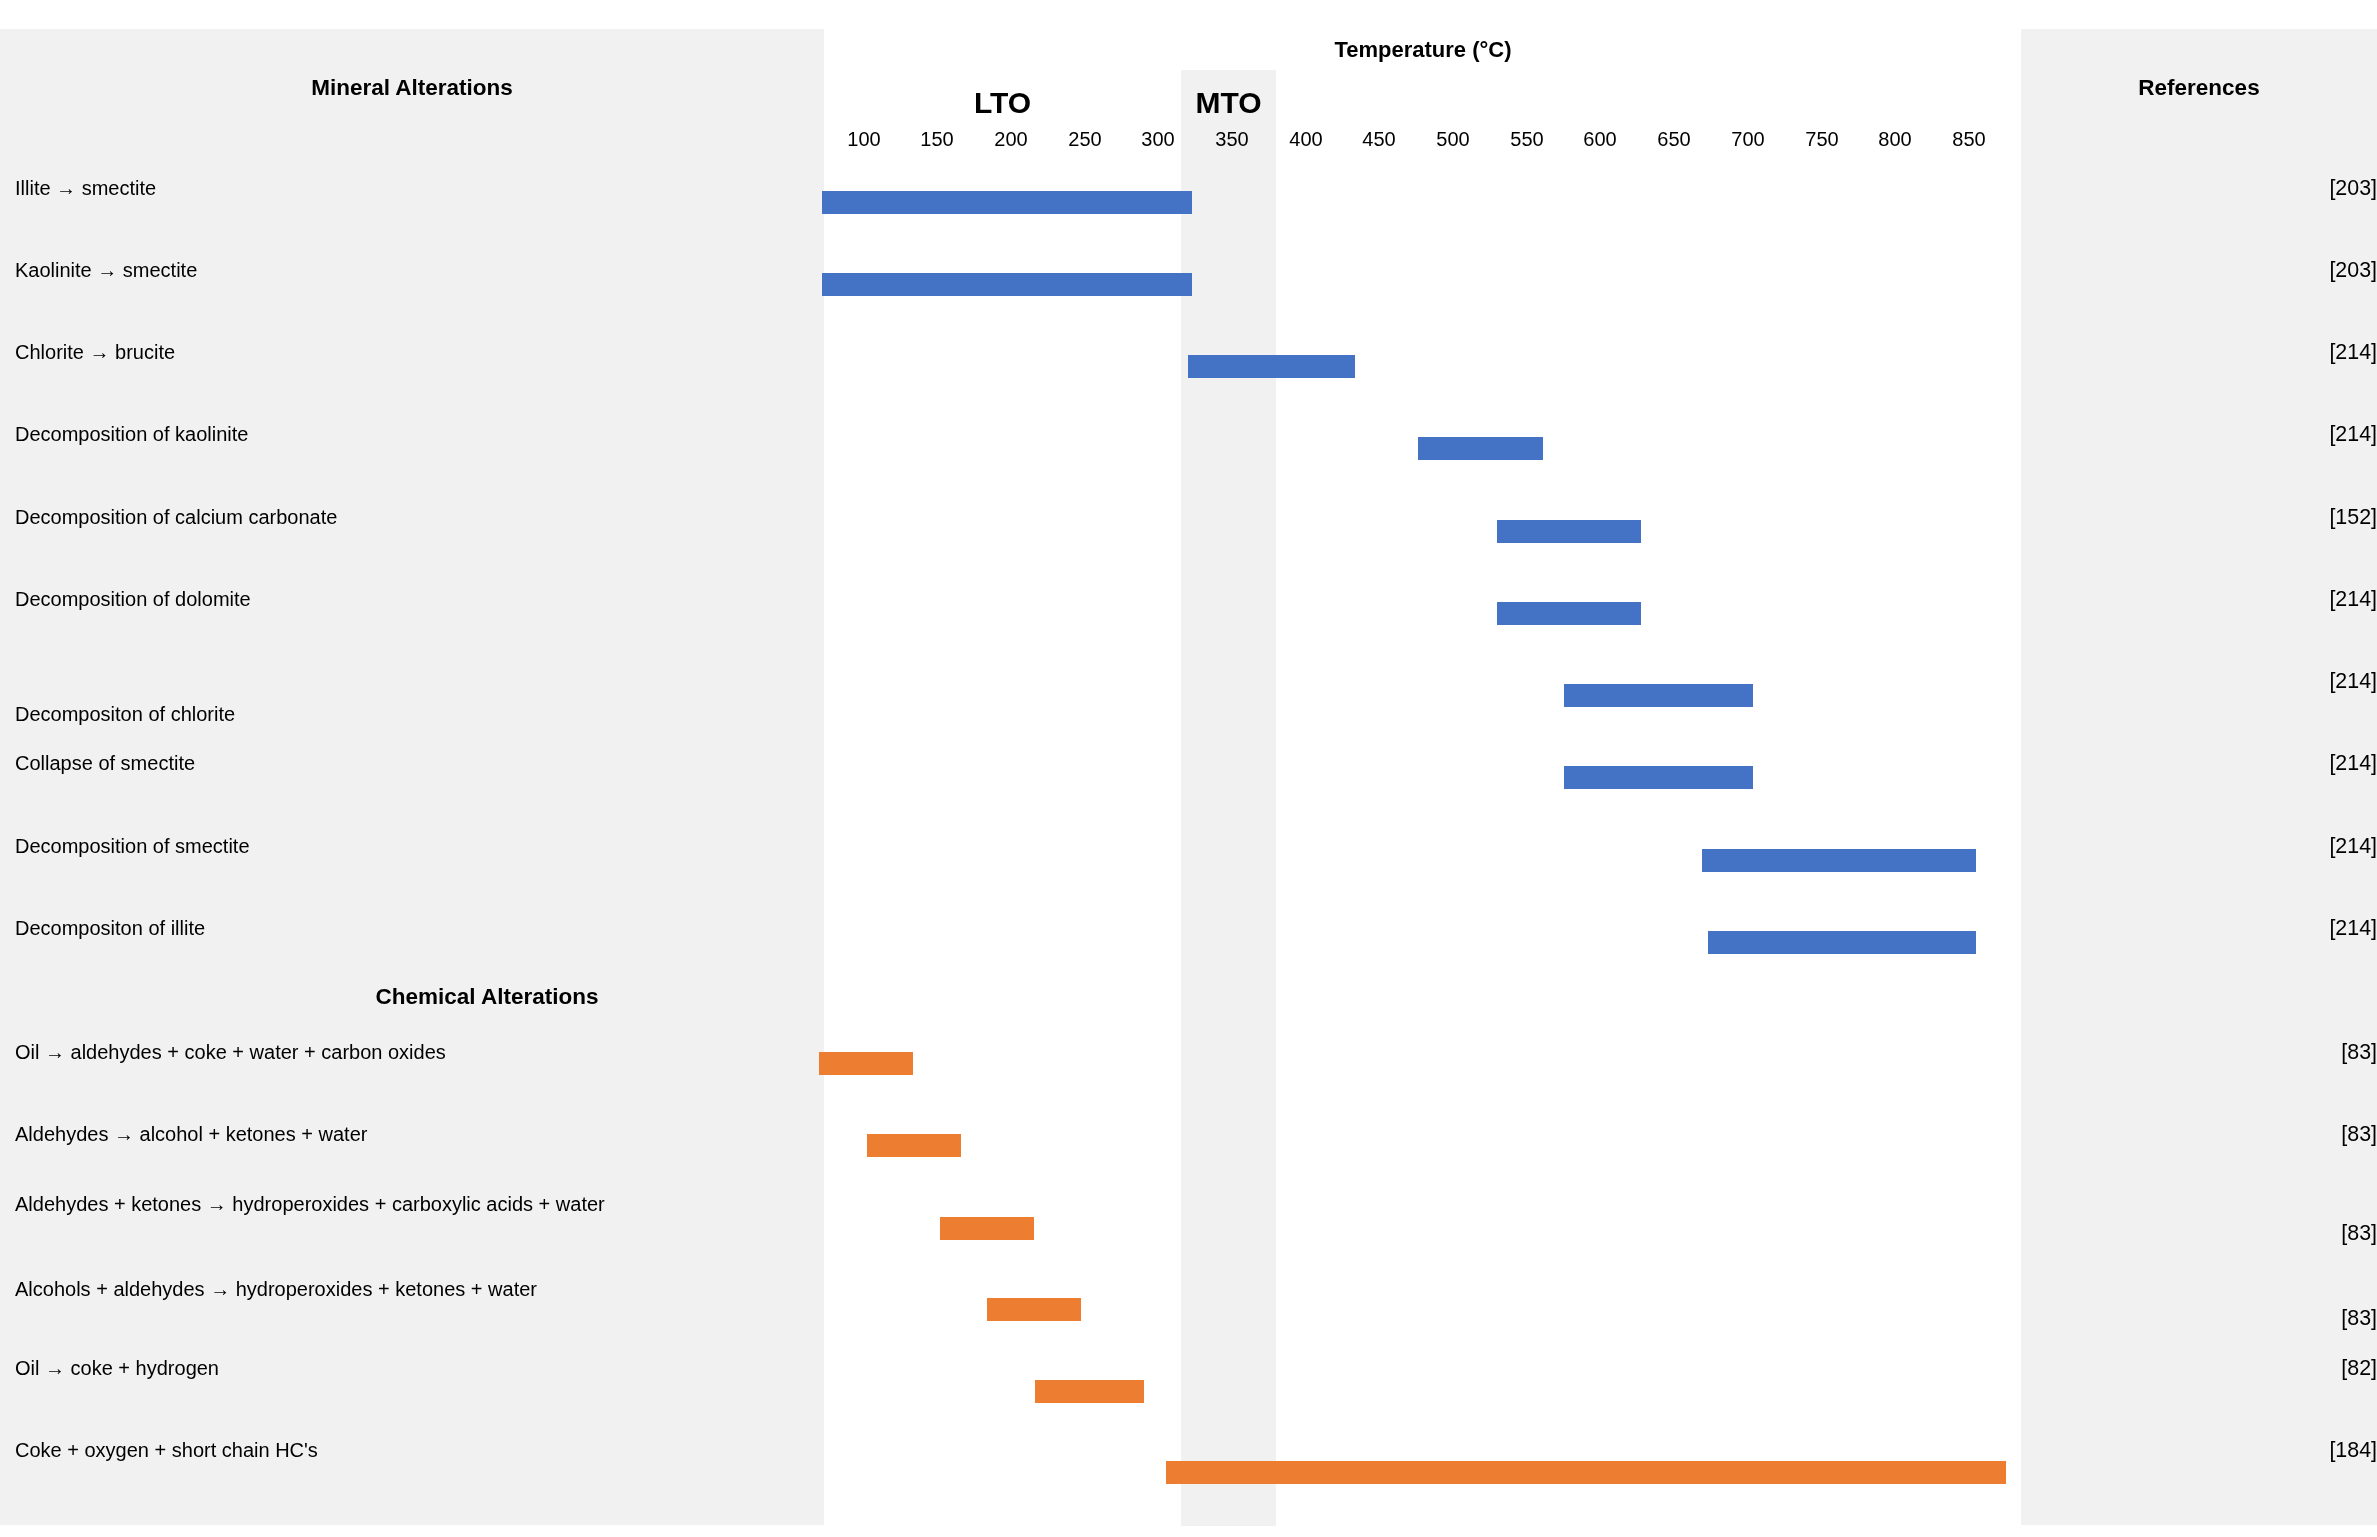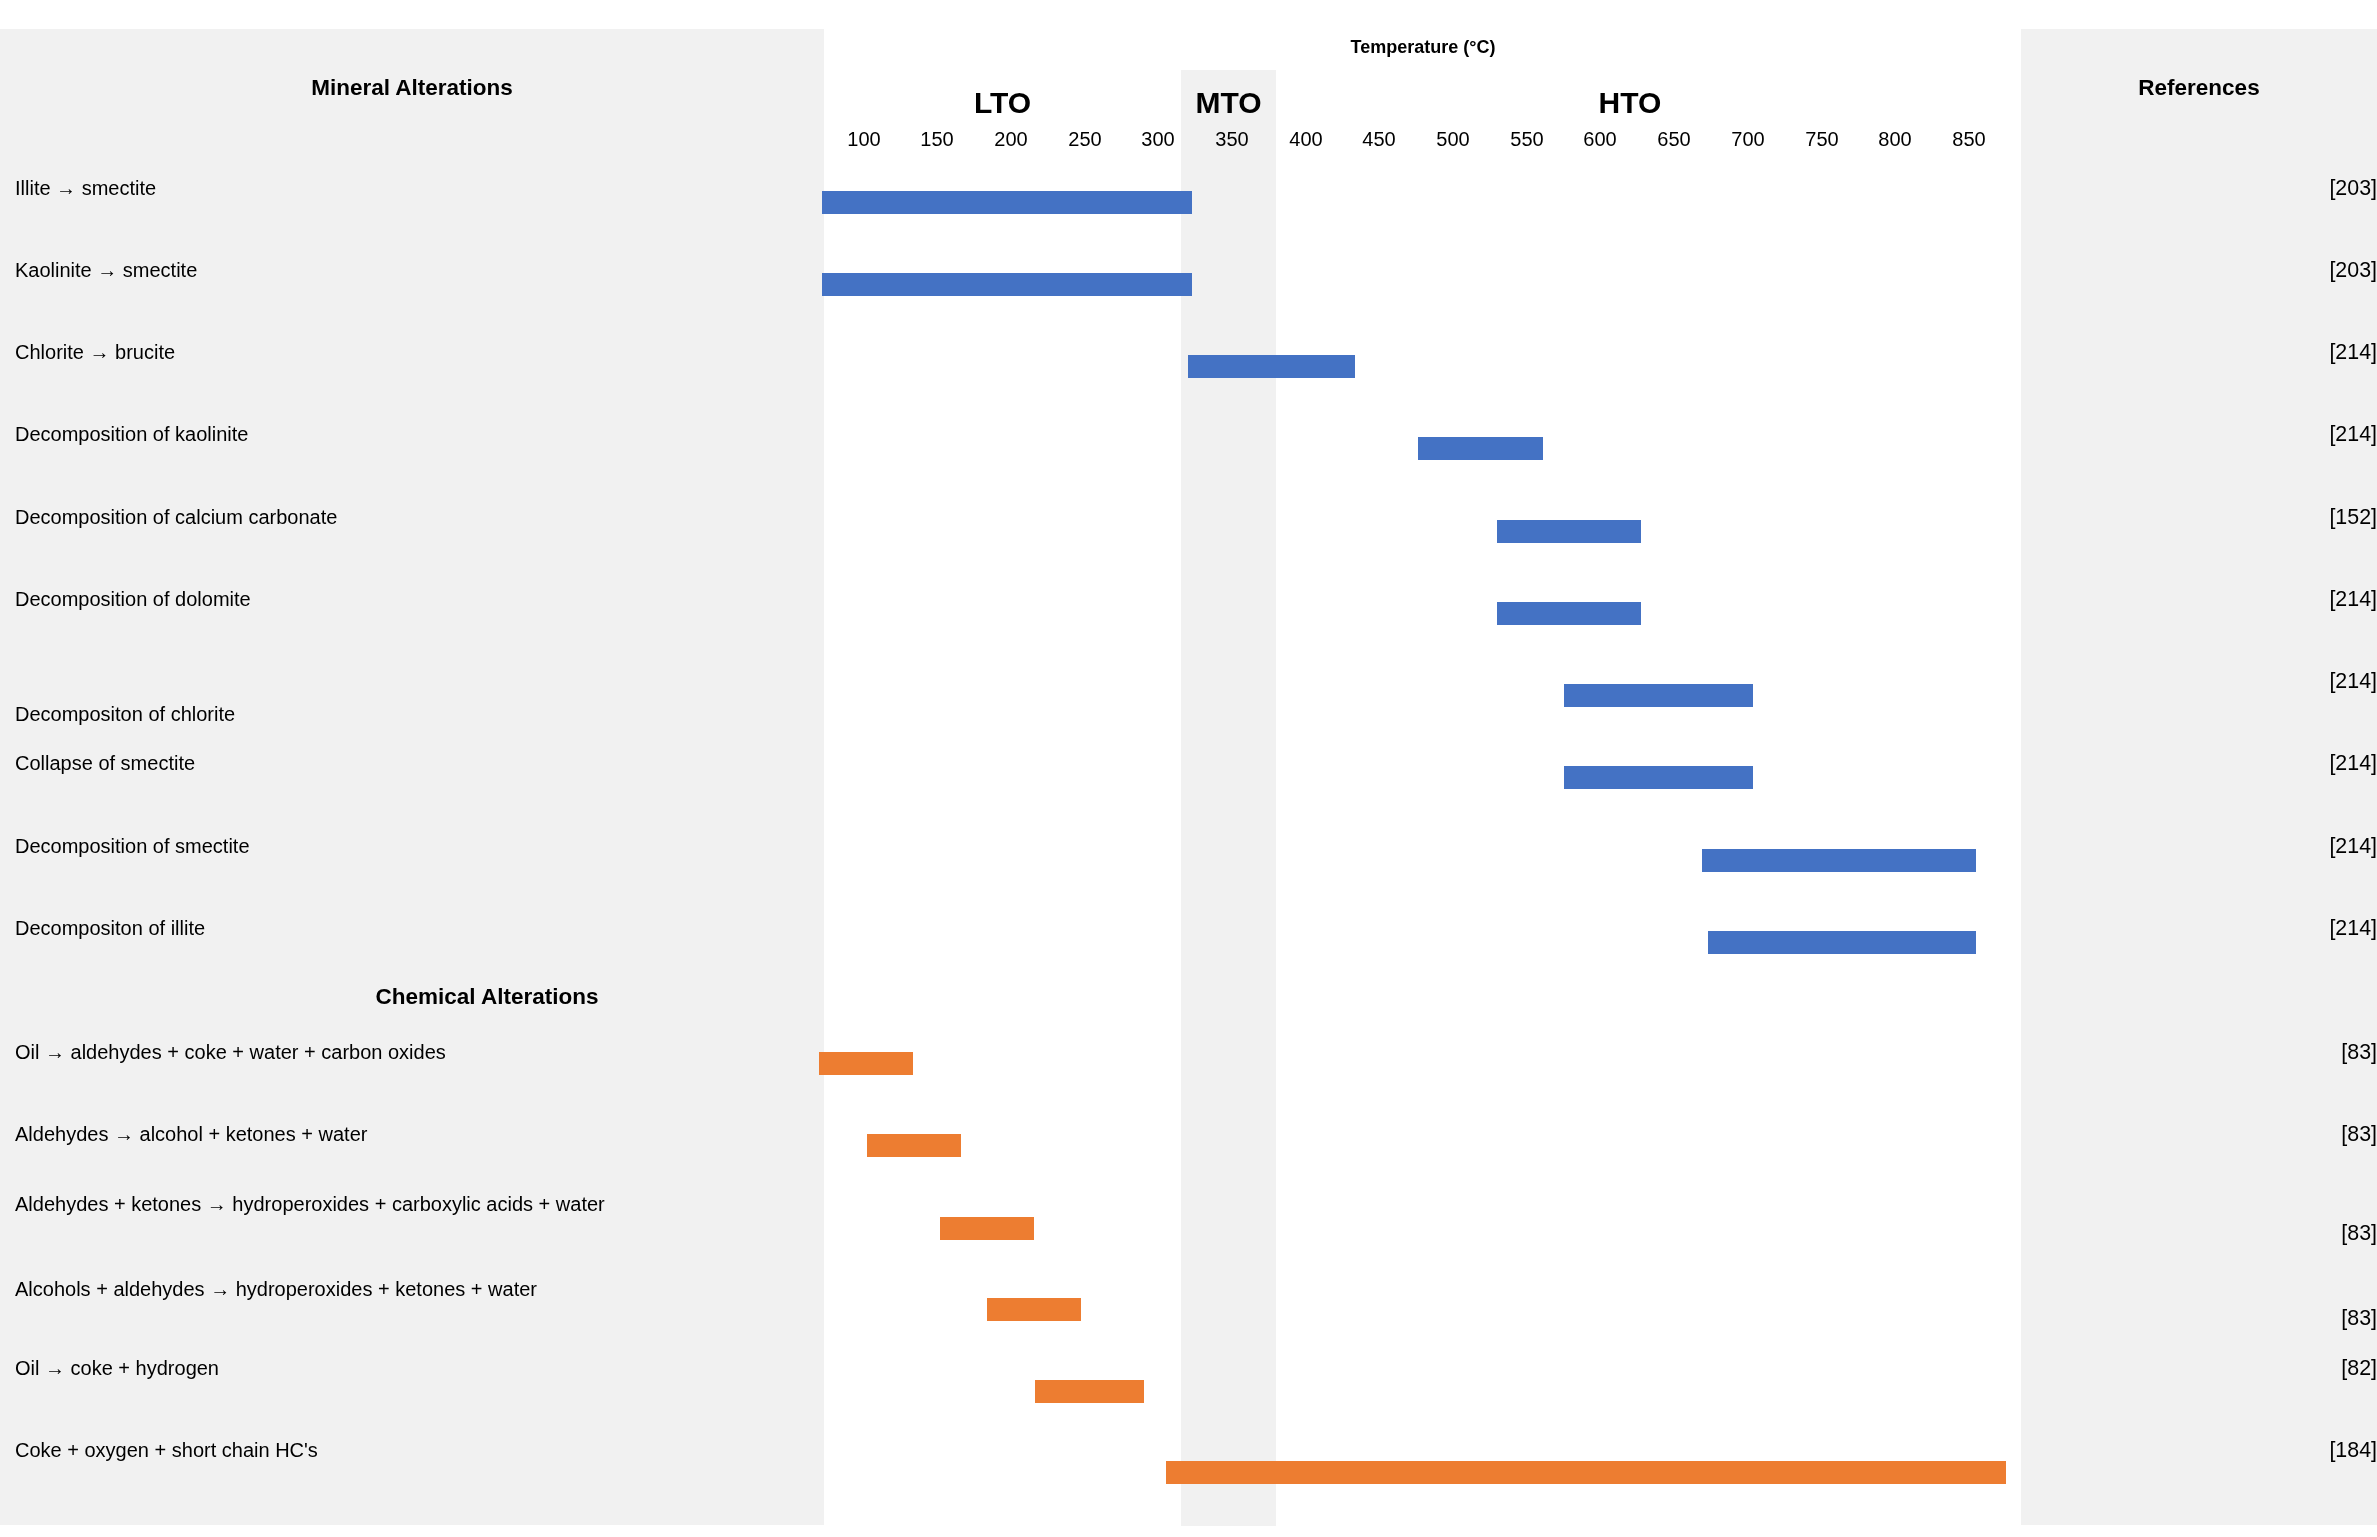--- a/index.html
+++ b/index.html
@@ -18,21 +18,21 @@
   #mto-panel   {left:1181px; top:70px; width:95px;  height:1456px;}
 
   
   .col-head{
     position:absolute;font-weight:bold;color:#000;
     text-align:center;white-space:nowrap;
   }
   #head-mineral   {left:0px;   top:75px; width:824px; font-size:22.5px;}
   #head-chemical  {left:0px;   top:984px;width:974px; font-size:22.5px;}
   #head-references{left:2021px;top:75px; width:356px;  font-size:22.5px;}
-  #head-temp      {left:824px;top:37px;  width:1198px; font-size:18px;}
+  #head-temp      {left:824px;top:37px;  width:1198px; font-size:22px;}
 
   .band-label{
     position:absolute;font-weight:bold;font-size:30px;color:#000;
     text-align:center;white-space:nowrap;top:86px;
   }
   #band-lto{left:824px;width:357px;}
   #band-mto{left:1181px;width:95px;}
   #band-hto{left:1276px;width:708px;}
 
   
@@ -64,21 +64,20 @@
   <div class="panel" id="right-panel"></div>
   <div class="panel" id="mto-panel"></div>
 
   <div class="col-head" id="head-temp">Temperature (°C)</div>
   <div class="col-head" id="head-mineral">Mineral Alterations</div>
   <div class="col-head" id="head-chemical">Chemical Alterations</div>
   <div class="col-head" id="head-references">References</div>
 
   <div class="band-label" id="band-lto">LTO</div>
   <div class="band-label" id="band-mto">MTO</div>
-  <div class="band-label" id="band-hto">HTO</div>
 
   <div id="axis">
       <div class="tick" style="left: 864px;">100</div>
       <div class="tick" style="left: 937px;">150</div>
       <div class="tick" style="left: 1011px;">200</div>
       <div class="tick" style="left: 1085px;">250</div>
       <div class="tick" style="left: 1158px;">300</div>
       <div class="tick" style="left: 1232px;">350</div>
       <div class="tick" style="left: 1306px;">400</div>
       <div class="tick" style="left: 1379px;">450</div>

